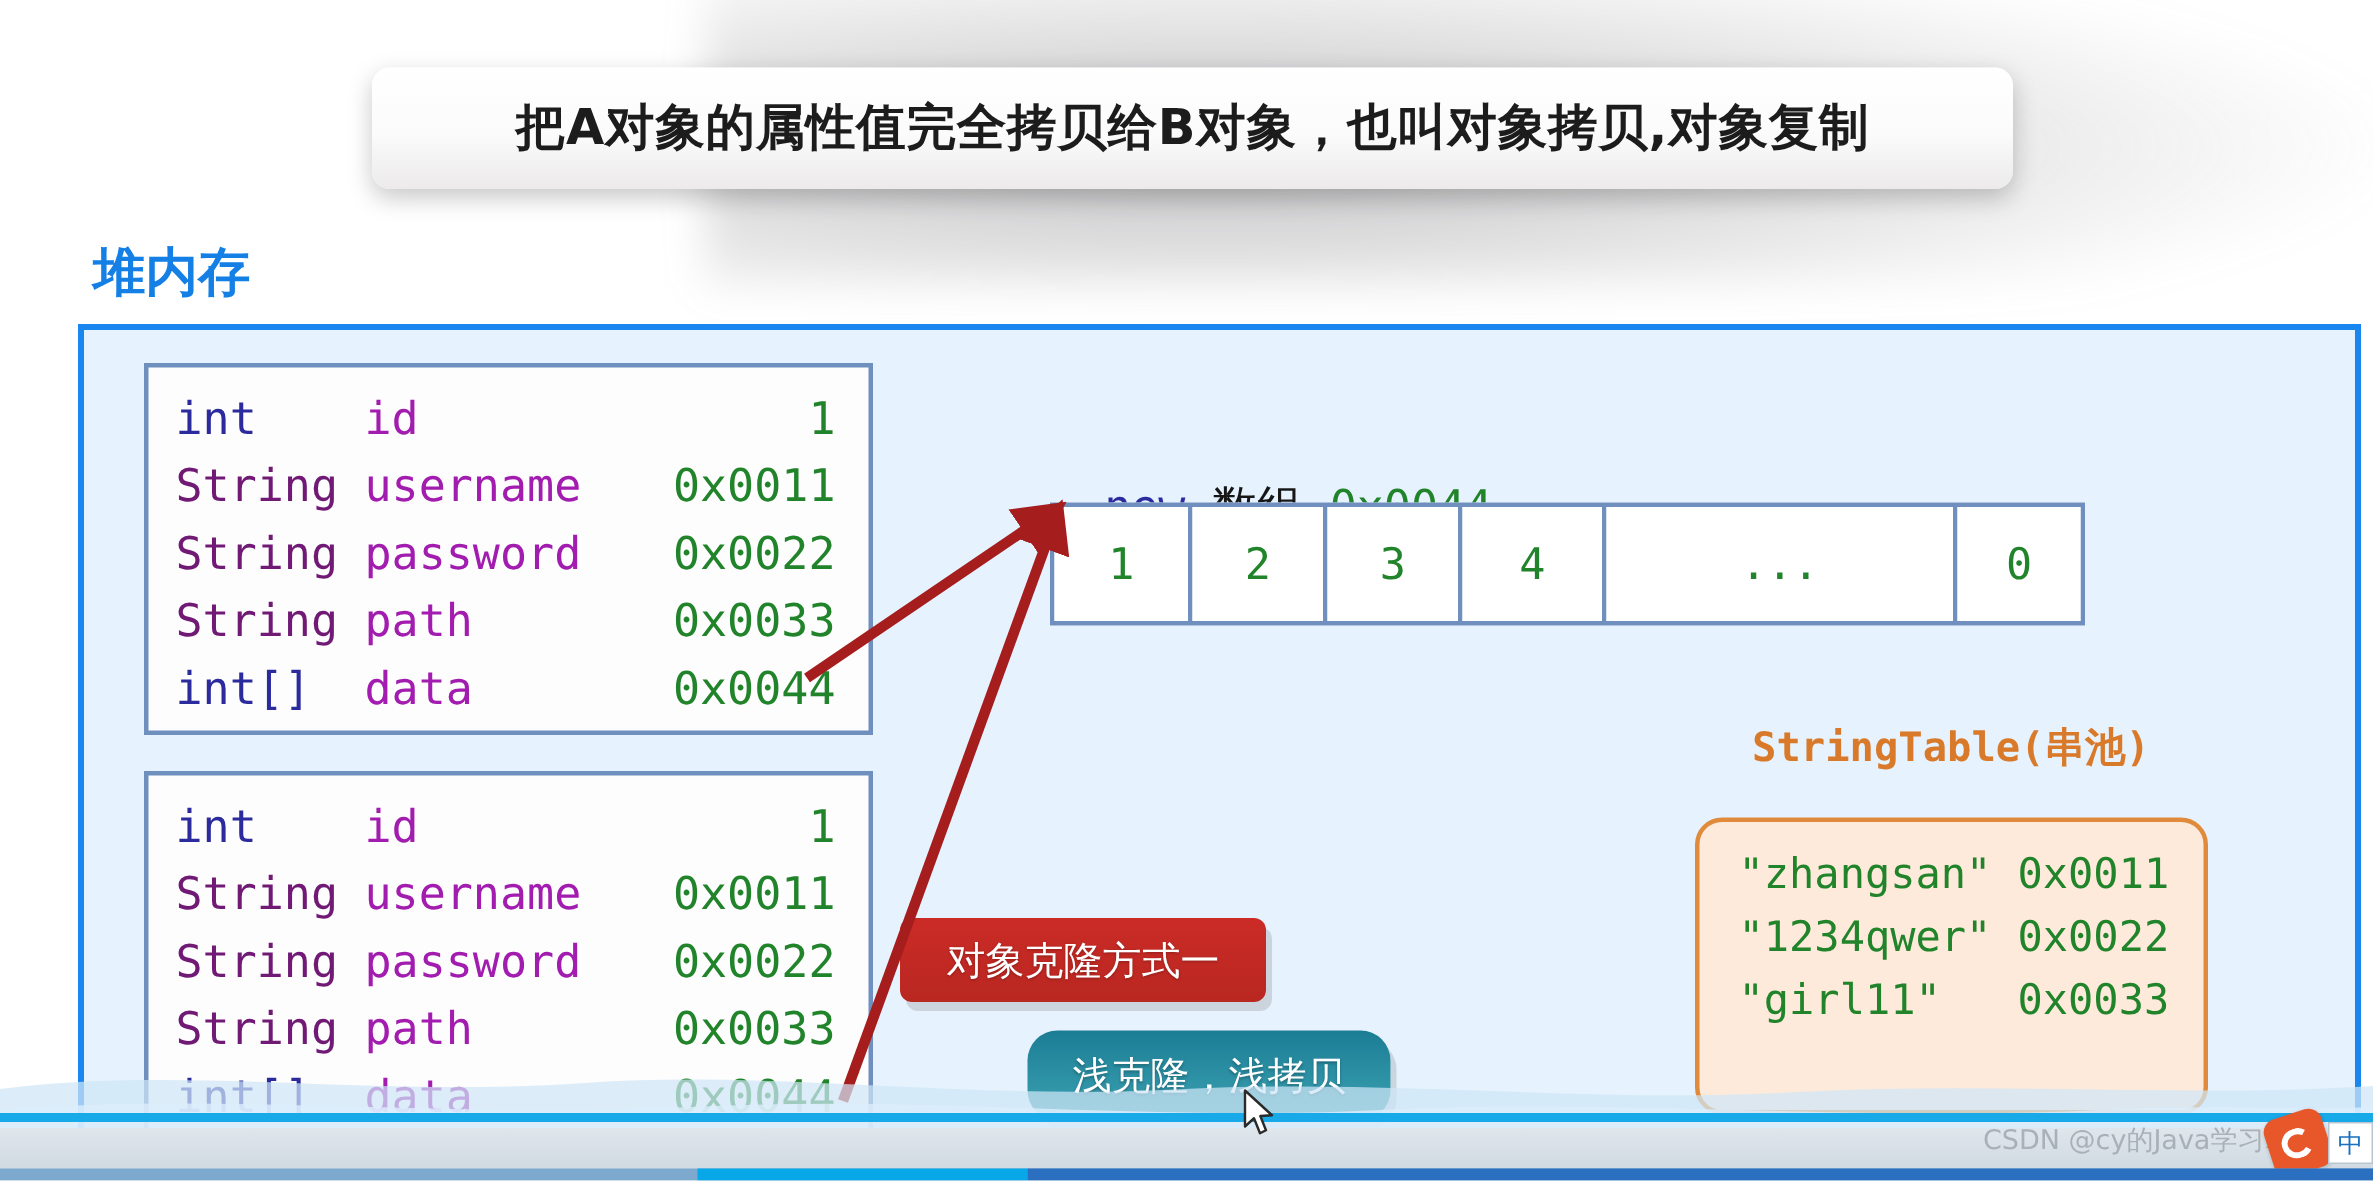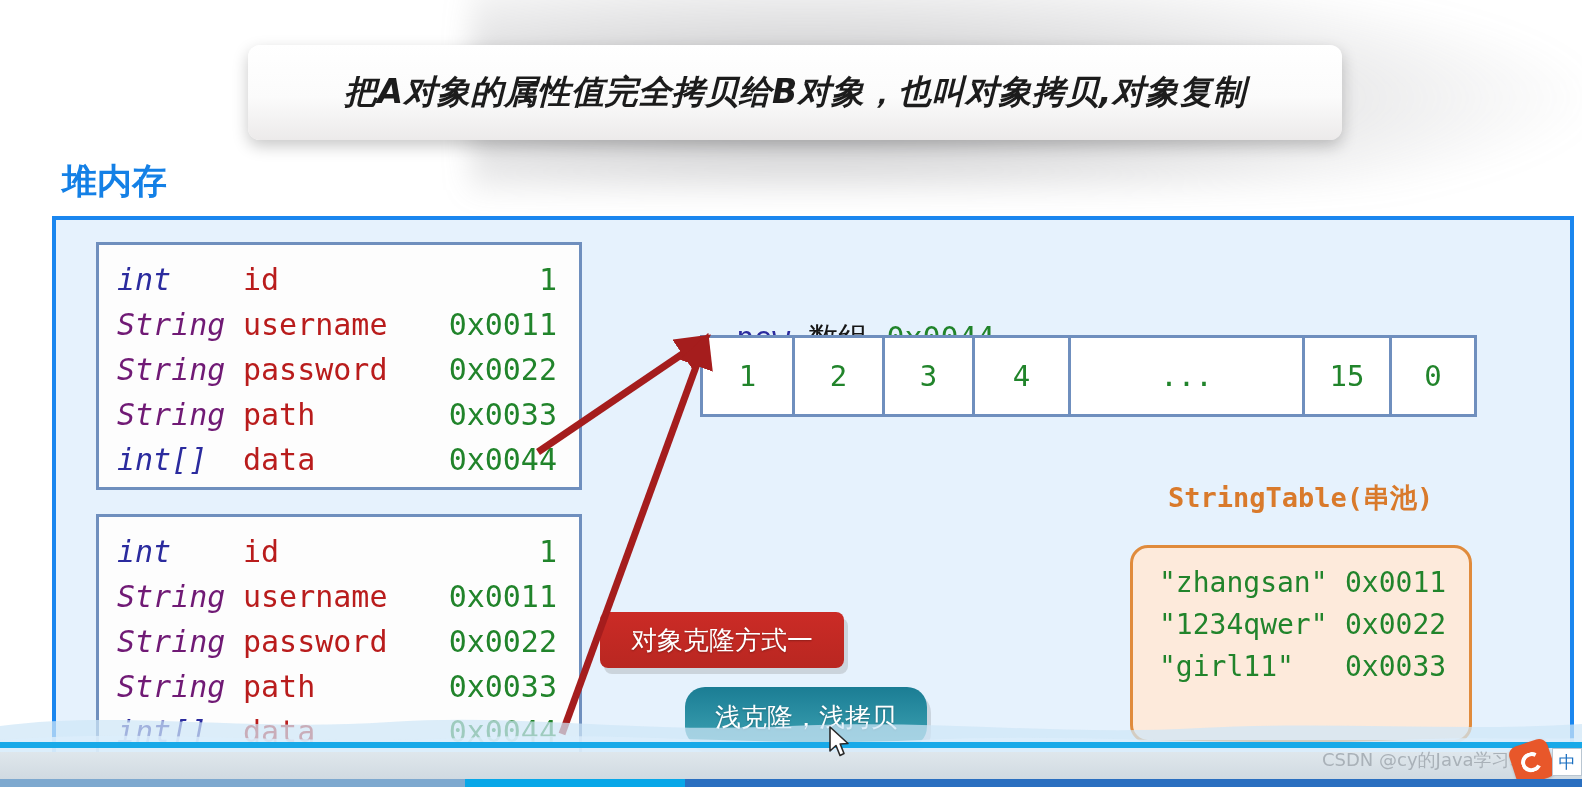--- a/index.html
+++ b/index.html
@@ -26,28 +26,27 @@
     left: 470px; top: -40px;
     width: 1120px; height: 230px;
     background: radial-gradient(ellipse at 30% 60%, rgba(90,90,95,0.38) 0%, rgba(120,120,125,0.22) 38%, rgba(255,255,255,0) 72%);
     filter: blur(14px);
   }
 
   
   #title-banner {
     position: absolute;
     left: 248px; top: 45px;
-    width: 1094px; height: 95px;
+    width: 1094px; height: 81px;
     border-radius: 12px;
     background: linear-gradient(180deg, #ffffff 0%, #fbfbfb 55%, #eceaea 100%);
     box-shadow: 0 6px 16px rgba(0,0,0,0.22);
     display: flex;
     align-items: center;
     justify-content: center;
-    font-style: italic;
   }
   #title-banner-text {
     font-family: "DejaVu Sans", "Liberation Sans", sans-serif;
     font-size: 33px;
     font-weight: bold;
     color: #1c1c1c;
     letter-spacing: 0.5px;
     white-space: nowrap;
   }
 
@@ -85,24 +84,24 @@
 
   .field-row {
     display: flex;
     align-items: baseline;
     height: 45px;
     font-family: "DejaVu Sans Mono", "Liberation Mono", monospace;
     font-size: 30px;
     line-height: 45px;
     white-space: pre;
   }
-  .f-type { width: 126px; flex: none; font-style: italic; }
+  .f-type { width: 126px; flex: none; }
   .f-type.prim { color: #2b2b9e; }
   .f-type.ref  { color: #701a75; }
-  .f-name { width: 196px; flex: none; color: #b91c1c; }
+  .f-name { width: 196px; flex: none; color: #a21caf; }
   .f-val  { flex: 1; text-align: right; color: #21842b; padding-right: 4px; }
 
   
   #array-caption {
     position: absolute;
     left: 700px; top: 283px;
     font-family: "DejaVu Sans Mono", "Liberation Mono", monospace;
     font-size: 30px;
     white-space: pre;
   }
@@ -319,21 +318,20 @@
 <div id="array-caption">
   <span class="kw">new</span><span> </span><span class="cn">数组</span><span> </span><span class="addr">0x0044</span>
 </div>
 
 <div id="array-box">
     <div class="array-cell" style="width: 92px;">1</div>
     <div class="array-cell" style="width: 90px;">2</div>
     <div class="array-cell" style="width: 90px;">3</div>
     <div class="array-cell" style="width: 96px;">4</div>
     <div class="array-cell" style="width: 234px;">...</div>
-    <div class="array-cell" style="width: 87px;">15</div>
     <div class="array-cell" style="width: 82px;">0</div>
   </div>
 
 <div id="stringtable-title">StringTable(串池)</div>
 <div id="stringtable-box">
     <div class="st-row"><span class="st-key">"zhangsan"</span><span class="st-addr">0x0011</span></div>
     <div class="st-row"><span class="st-key">"1234qwer"</span><span class="st-addr">0x0022</span></div>
     <div class="st-row"><span class="st-key">"girl11"</span><span class="st-addr">0x0033</span></div>
   </div>
 

